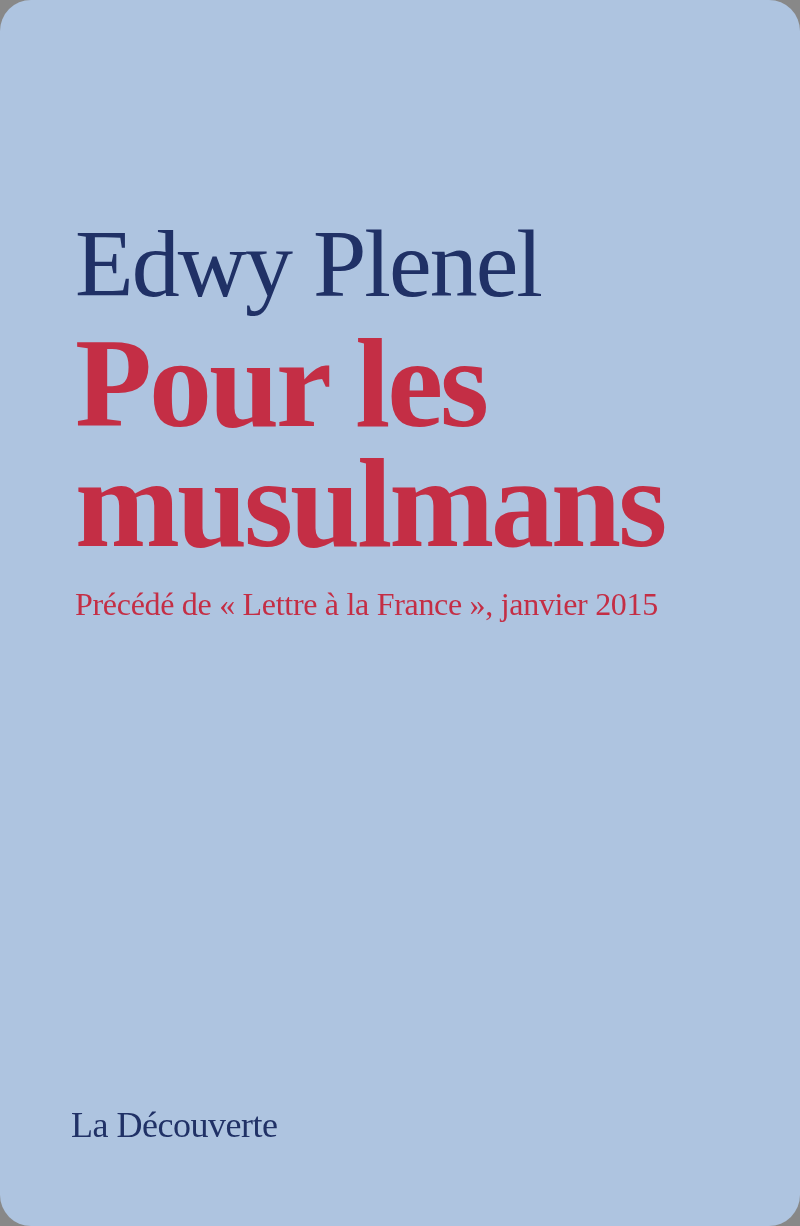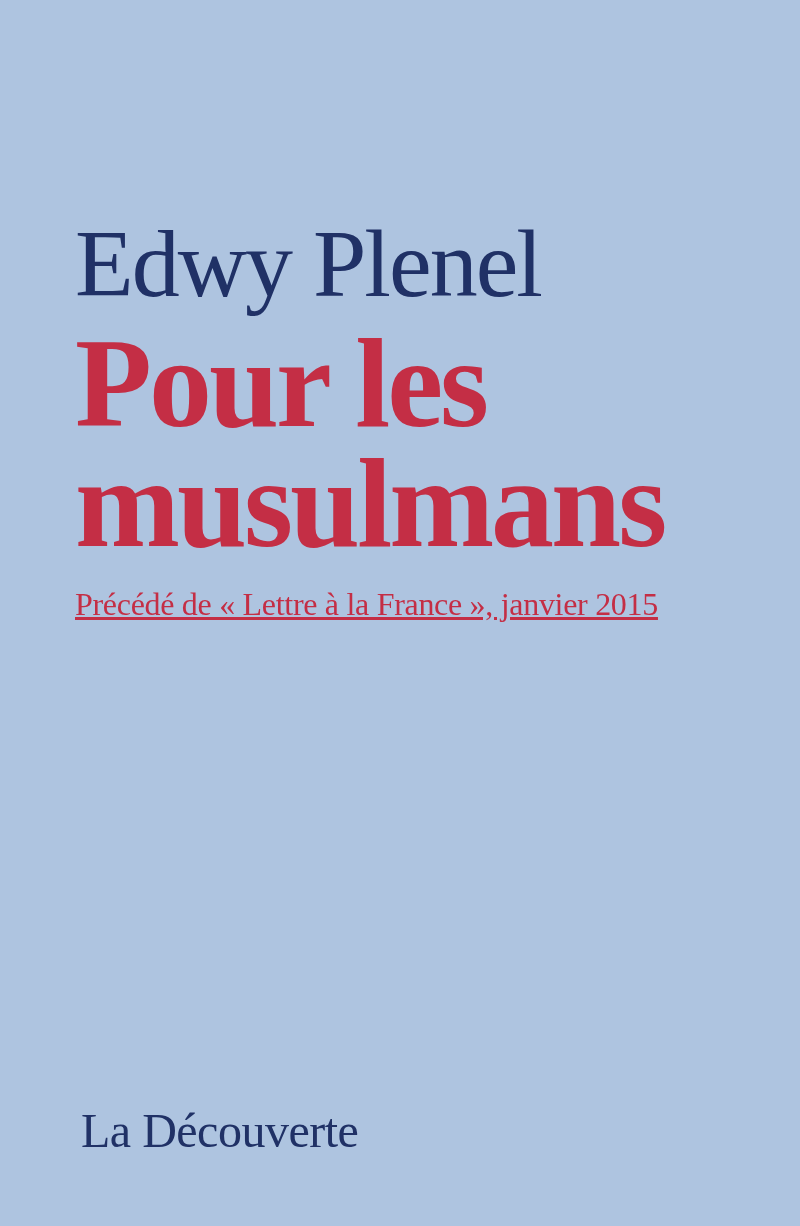--- a/index.html
+++ b/index.html
@@ -12,20 +12,21 @@
     width: 800px;
     background: #888;
     font-family: "Liberation Serif", serif;
   }
   .cover {
     position: relative;
     width: 800px;
     height: 1226px;
     background: var(--color-background);
     overflow: hidden;
+    border-radius: 31px;
   }
   .author {
     position: absolute;
     left: 75px;
     top: 214px;
     font-size: 96px;
     line-height: 100px;
     letter-spacing: -2px;
     color: var(--color-navy);
     white-space: nowrap;
@@ -43,27 +44,26 @@
   }
   .subtitle {
     position: absolute;
     left: 75px;
     top: 588px;
     font-size: 32px;
     line-height: 1;
     letter-spacing: -0.3px;
     color: var(--color-red);
     white-space: nowrap;
-    text-decoration: underline;
   }
   .publisher {
     position: absolute;
-    left: 81px;
+    left: 71px;
     top: 1107px;
-    font-size: 48px;
+    font-size: 36px;
     line-height: 1;
     letter-spacing: -0.5px;
     color: var(--color-navy);
     white-space: nowrap;
   }
 </style>
 </head>
 <body>
 
 <div class="cover">

